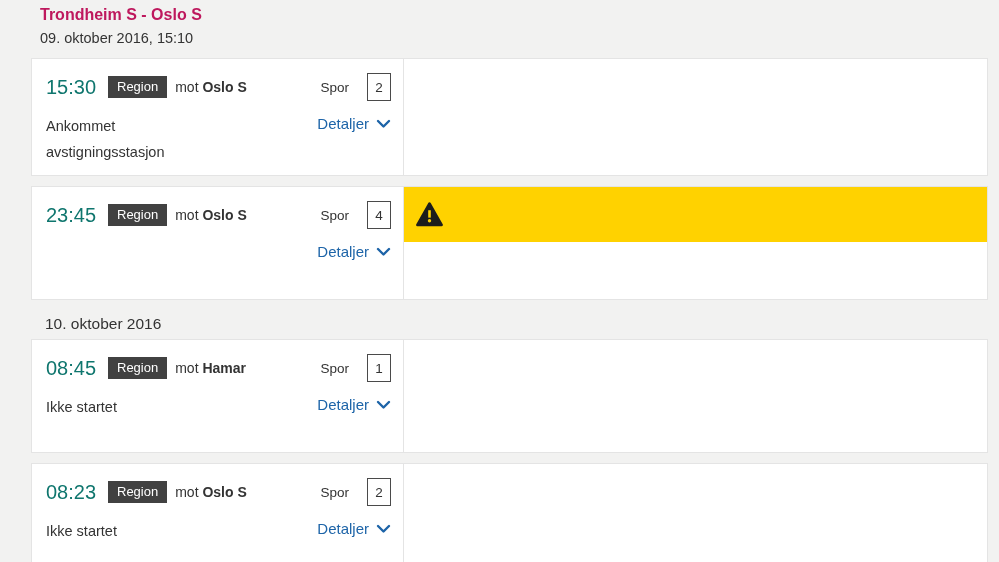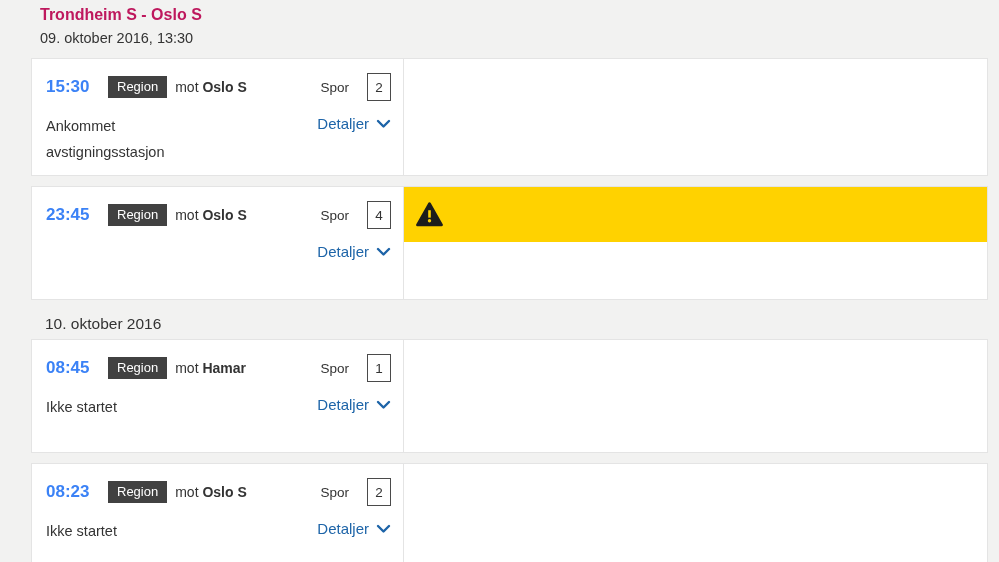--- a/index.html
+++ b/index.html
@@ -24,21 +24,21 @@
     border:1px solid var(--card-border);
     margin-bottom:10px;min-height:114px;
   }
   .cell-left{
     width:372px;flex:0 0 372px;
     border-right:1px solid var(--card-border);
     padding:14px 12px 10px 14px;
   }
   .cell-right{flex:1 1 auto;background:var(--card-bg);}
   .line1{display:flex;align-items:center;}
-  .time{font-size:17px;font-weight:700;width:62px;color:#3b82f6;}
+  .time{font-size:20px;font-weight:400;width:62px;color:#0f766e;}
   .badge{
     background:var(--badge-bg);color:var(--badge-text);
     font-size:13px;padding:3px 9px 4px;margin-right:8px;white-space:nowrap;
   }
   .dest{font-size:14px;white-space:nowrap;}
   .dest .dest-name{font-weight:700;}
   .spor-group{margin-left:auto;display:flex;align-items:center;gap:18px;}
   .spor-label{font-size:13.5px;}
   .track-box{
     width:24px;height:28px;border:1px solid var(--track-border);
@@ -57,21 +57,21 @@
     padding:8px 16px 8px 12px;min-height:55px;
   }
   .alert-text{font-size:12px;line-height:1.55;color:#3a3a3a;max-width:545px;}
   .warning-icon{flex:0 0 auto;display:flex;}
 </style>
 </head>
 <body>
 
 <div class="header">
   <div class="title">Trondheim S - Oslo S</div>
-  <div class="date">09. oktober 2016, 13:30</div>
+  <div class="date">09. oktober 2016, 15:10</div>
 </div>
 
 <div class="board">
 
   <div class="row-card">
     <div class="cell-left">
       <div class="line1">
         <span class="time">15:30</span>
         <span class="badge">Region</span>
         <span class="dest"><span>mot</span> <span class="dest-name">Oslo S</span></span>

